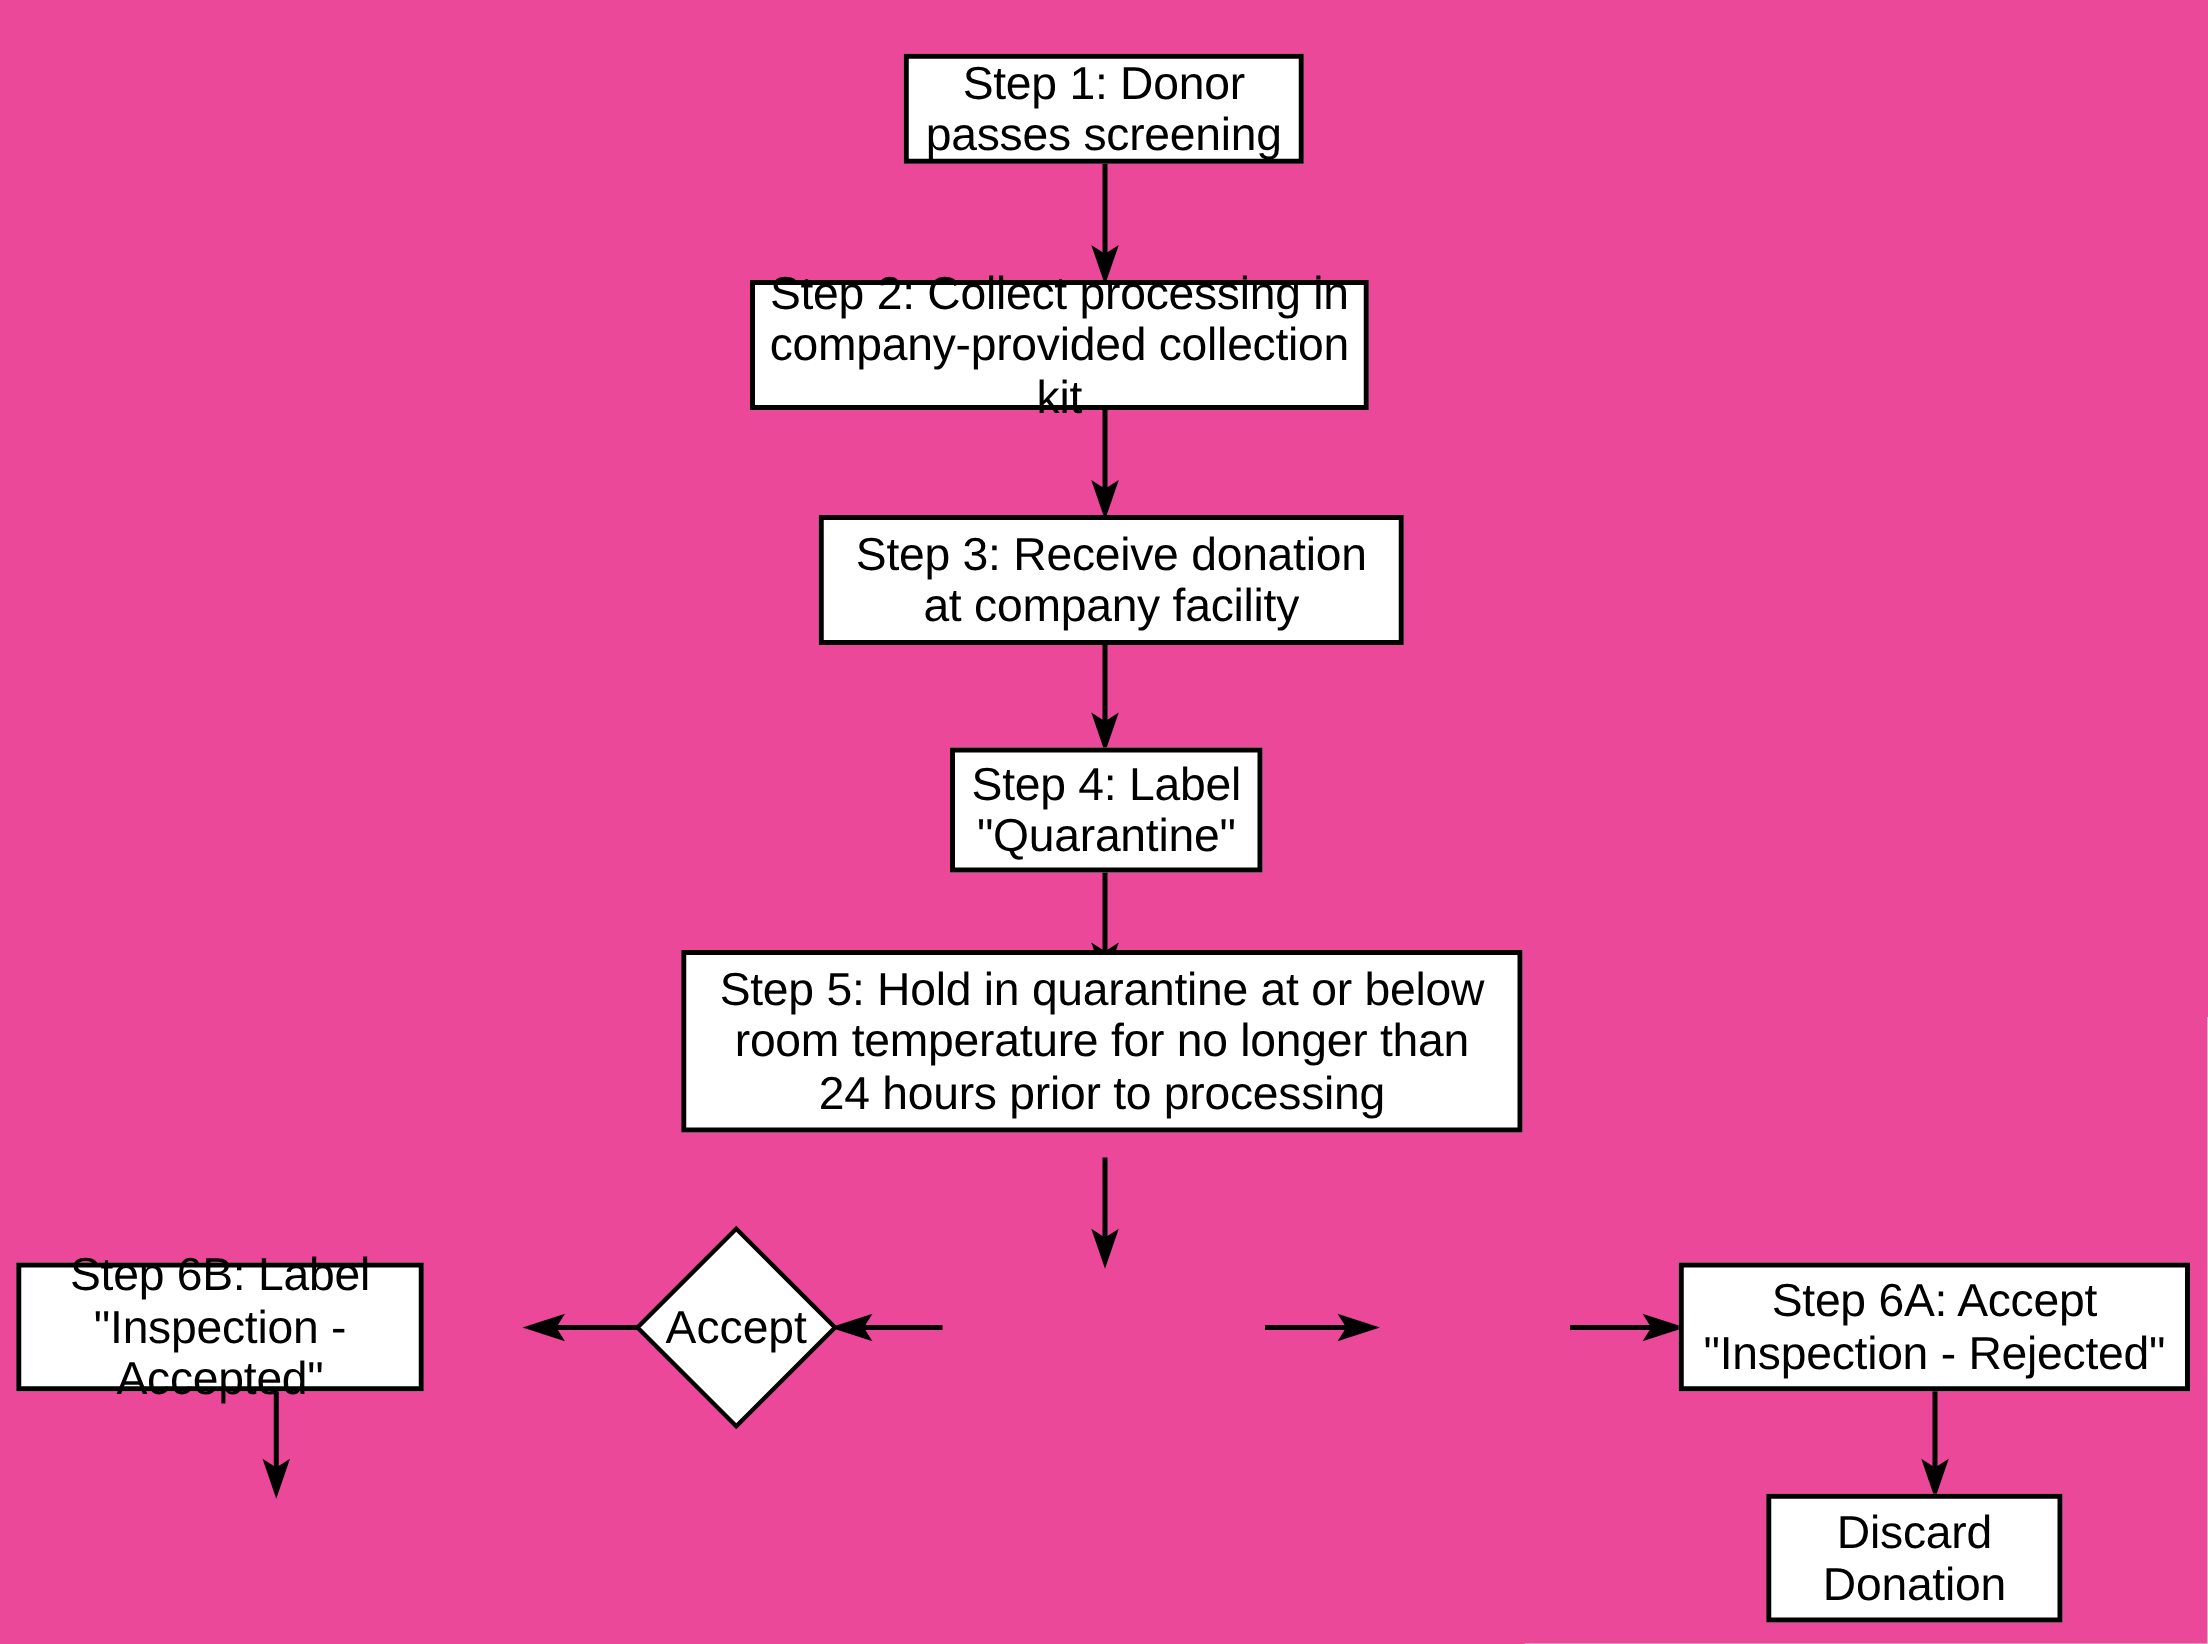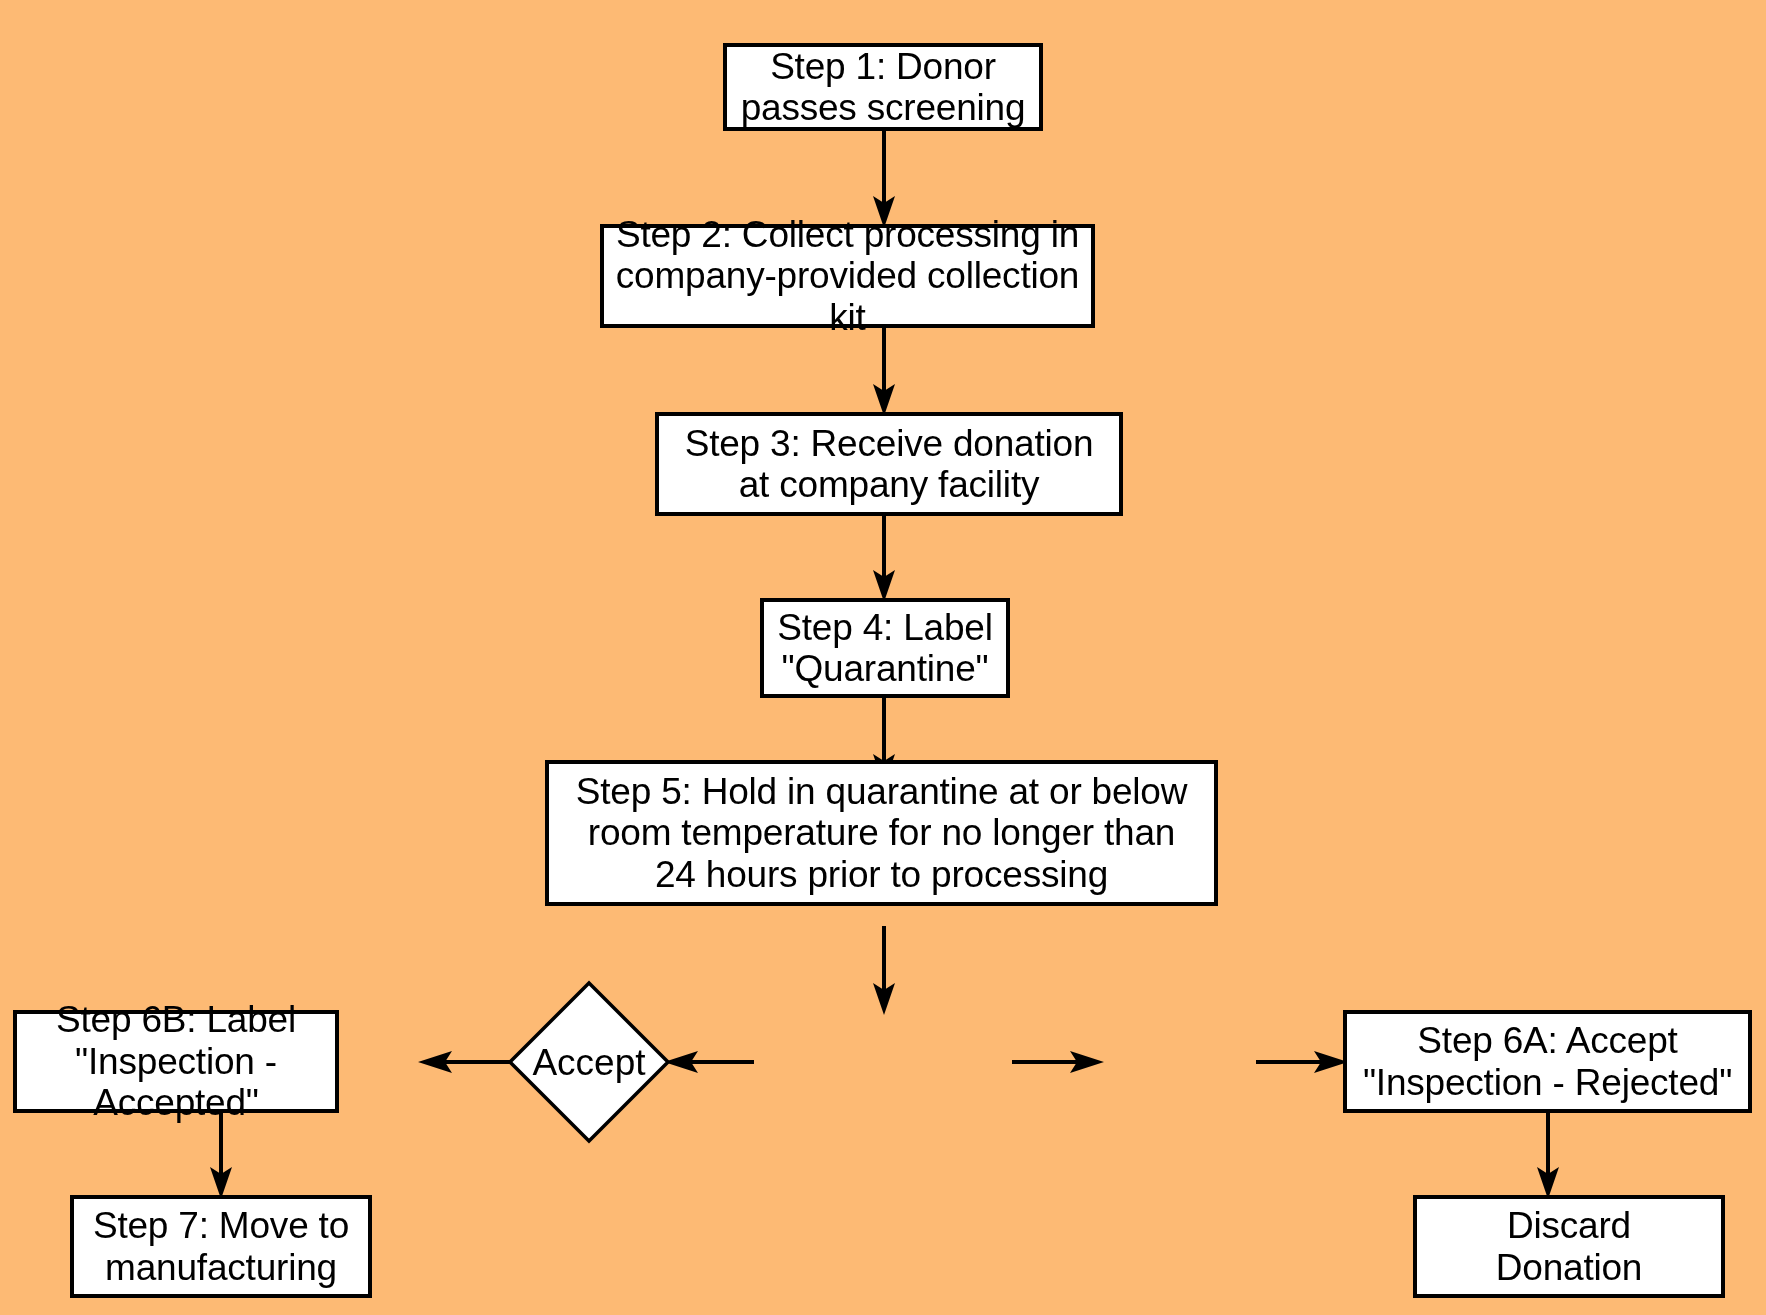--- a/index.html
+++ b/index.html
@@ -5,21 +5,21 @@
 <style>
   html, body {
     margin: 0;
     padding: 0;
     background: #ffffff;
   }
   #canvas {
     position: relative;
     width: 1766px;
     height: 1315px;
-    background: #fdba74;
+    background: #ec4899;
     font-family: "Liberation Sans", sans-serif;
     overflow: hidden;
   }
   .node {
     position: absolute;
     box-sizing: border-box;
     border: 4px solid #000000;
     background: #ffffff;
     color: #000000;
     display: flex;
@@ -154,19 +154,17 @@
     <span class="dlabel">Accept</span>
   </div>
 
 
   <div class="node" style="left:13px; top:1010px; width:326px; height:103px;">Step 6B: Label
 "Inspection - Accepted"</div>
 
   <div class="node" style="left:1343px; top:1010px; width:409px; height:103px;">Step 6A: Accept
 "Inspection - Rejected"</div>
 
-  <div class="node" style="left:70px; top:1195px; width:302px; height:103px;">Step 7: Move to
-manufacturing</div>
 
-  <div class="node" style="left:1413px; top:1195px; width:312px; height:103px;">Discard
+  <div class="node" style="left:1413px; top:1195px; width:237px; height:103px;">Discard
 Donation</div>
 
 </div>
 
 </body></html>

